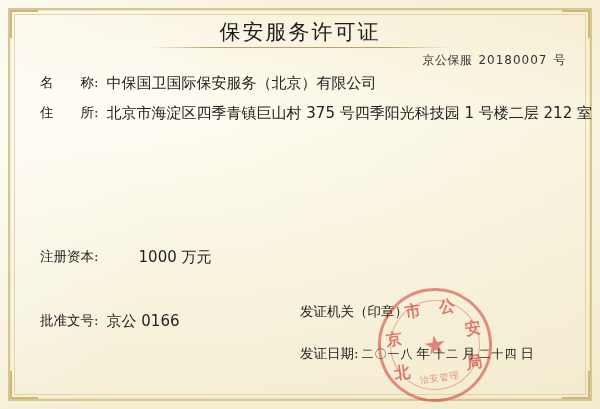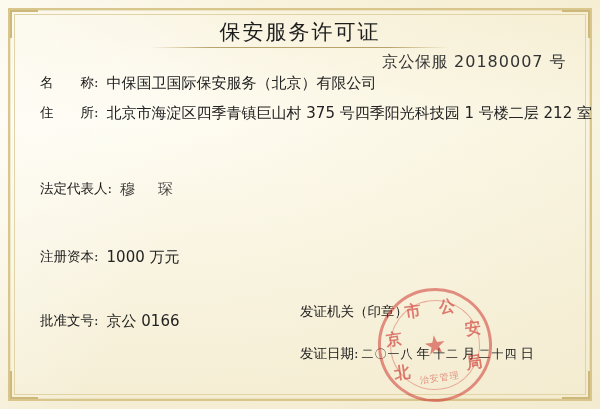--- a/index.html
+++ b/index.html
@@ -69,21 +69,21 @@
     top: 47px;
     height: 1px;
     background: linear-gradient(to right, rgba(180,160,100,0), #b8a46a 20%, #b8a46a 80%, rgba(180,160,100,0));
   }
 
   
   .serial {
     position: absolute;
     right: 34px;
     top: 52px;
-    font-size: 16px;
+    font-size: 12px;
     color: #333;
     letter-spacing: 0.5px;
   }
   .serial .num { margin: 0 6px; letter-spacing: 1px; }
 
   
   .field {
     position: absolute;
     left: 40px;
     display: flex;
@@ -99,21 +99,21 @@
   .field .value {
     font-size: 15px;
     color: #222;
     margin-left: 8px;
     white-space: nowrap;
   }
   .f-name    { top: 74px; }
   .f-addr    { top: 104px; }
   .f-legal   { top: 180px; }
   .f-scope   { top: 214px; }
-  .f-capital { top: 248px; }
+  .f-capital { top: 248px; gap: 32px; }
   .f-approve { top: 284px; margin-top: 28px; }
 
   .legal-name {
     font-family: "DejaVu Serif", "Liberation Serif", serif;
     letter-spacing: 4px;
     color: #3a3a3a;
     opacity: 0.85;
   }
 
   
@@ -214,24 +214,20 @@
   <div class="field f-name">
     <span class="label">名　　称:</span>
     <span class="value">中保国卫国际保安服务（北京）有限公司</span>
   </div>
 
   <div class="field f-addr">
     <span class="label">住　　所:</span>
     <span class="value">北京市海淀区四季青镇巨山村 375 号四季阳光科技园 1 号楼二层 212 室</span>
   </div>
 
-  <div class="field f-legal">
-    <span class="label">法定代表人:</span>
-    <span class="value legal-name">穆　琛</span>
-  </div>
 
 
   <div class="field f-capital">
     <span class="label">注册资本:</span>
     <span class="value">1000 万元</span>
   </div>
 
   <div class="field f-approve">
     <span class="label">批准文号:</span>
     <span class="value">京公 0166</span>

